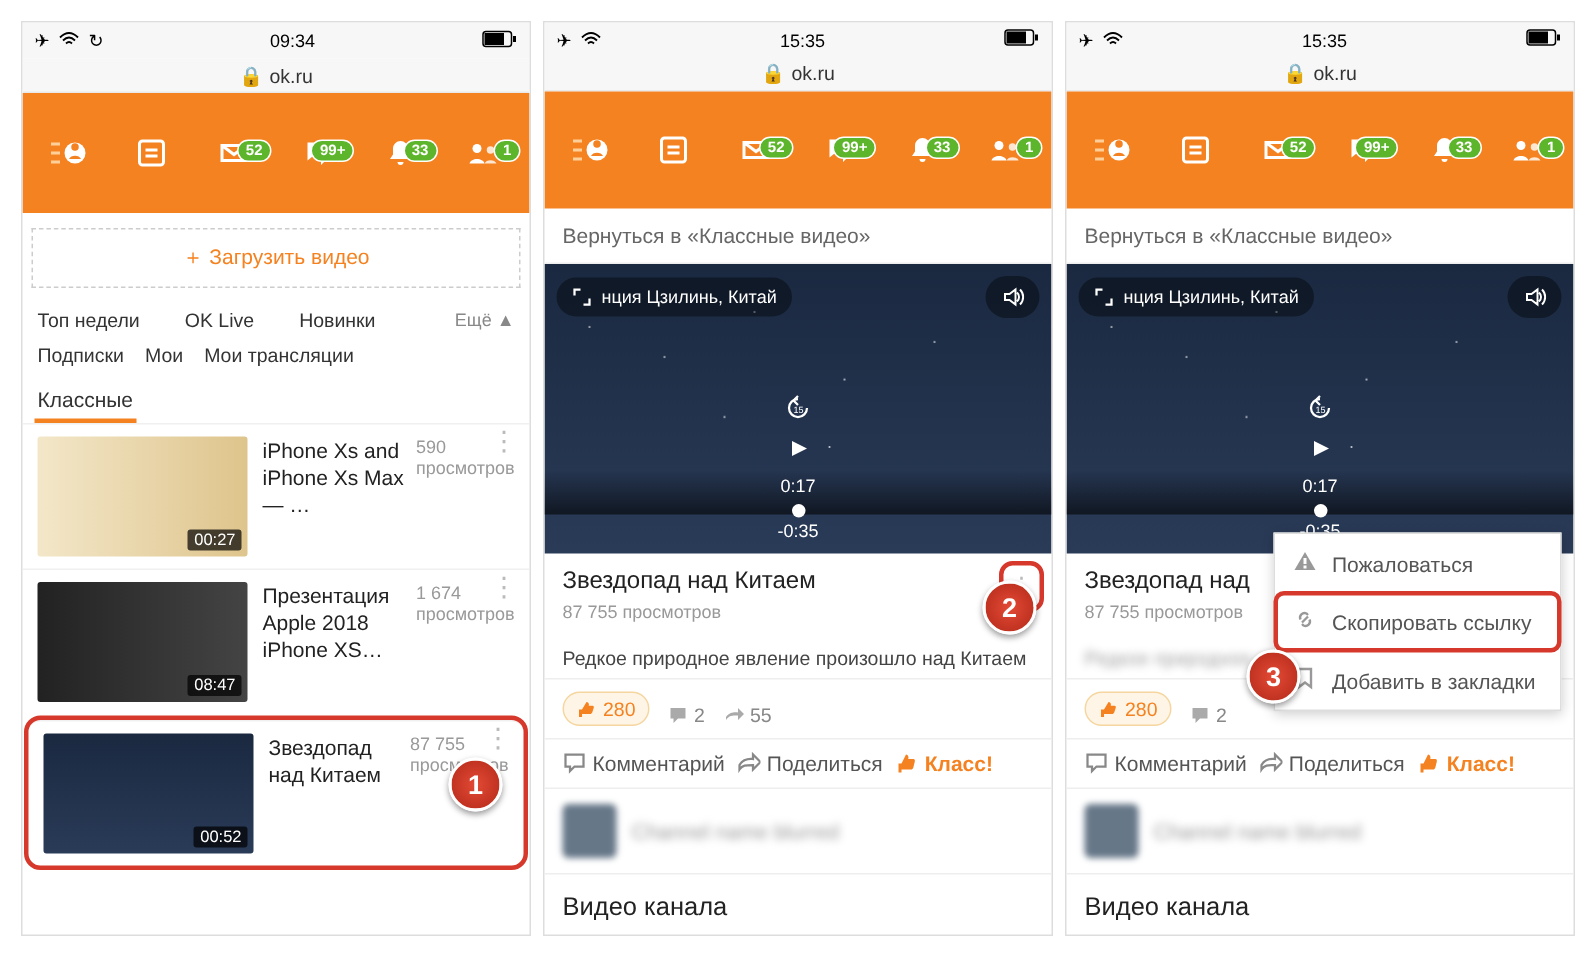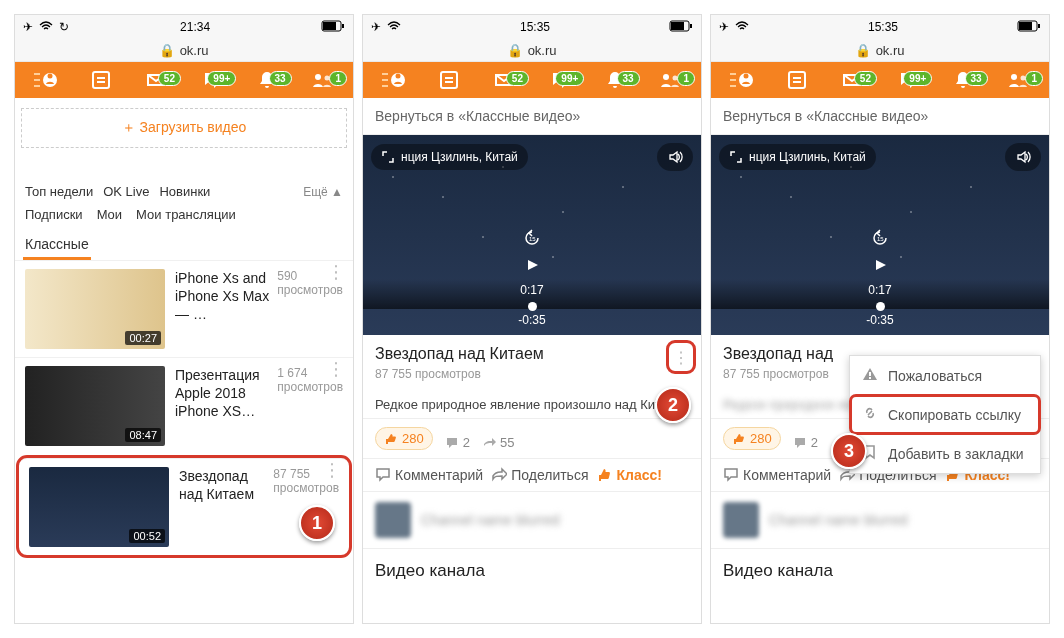--- a/index.html
+++ b/index.html
@@ -35,44 +35,44 @@
 .status-left { display: flex; gap: 6px; align-items: center; }
 .status-right { display: flex; gap: 4px; align-items: center; }
 .url-bar {
   height: 22px;
   display: flex; align-items: center; justify-content: center;
   gap: 4px; font-size: 13px; color: #333;
   background: #f7f7f7; border-bottom: 1px solid #e9e9e9;
 }
 .nav-bar {
   background: #f58220;
-  height: 36px;
+  height: 56px;
   display: flex;
   align-items: center;
-  padding: 0 4px;
+  padding: 12px 4px;
   gap: 2px;
 }
 .nav-item {
   flex: 1; display: flex; align-items: center; justify-content: center;
   position: relative; color: #fff;
 }
 .badge {
   position: absolute; top: 2px; right: 2px;
   background: #5db52b; color: #fff;
   border-radius: 10px; font-size: 10px;
   padding: 1px 5px; font-weight: bold;
   border: 1px solid #fff;
 }
 .backlink { padding: 10px 12px; font-size: 14px; color: #666; border-bottom: 1px solid #eee; }
 .upload-box {
   margin: 10px 6px 6px; border: 1px dashed #ccc;
   padding: 10px; text-align: center; color: #f58220;
   font-size: 14px; font-weight: 500;
 }
-.tabs { display: flex; padding: 8px 10px 0; gap: 10px; font-size: 13px; color: #333; flex-wrap: wrap; align-items: flex-end; margin-top: 22px; }
+.tabs { display: flex; padding: 8px 10px 0; gap: 30px; font-size: 13px; color: #333; flex-wrap: wrap; align-items: flex-start; }
 .tabs .more { margin-left: auto; color: #888; font-size: 12px; }
 .tabs2 { display: flex; padding: 8px 10px 4px; gap: 14px; font-size: 13px; color: #333; }
 .tabs3 { display: flex; padding: 10px 10px 0; font-size: 14px; color: #333; }
 .tab-active { color: #333; position: relative; padding-bottom: 8px; }
 .tab-active::after { content:''; position:absolute; left:-2px; right:-2px; bottom:0; height:3px; background:#f58220; }
 .video-item { display: flex; padding: 8px 10px; gap: 10px; align-items: flex-start; border-top: 1px solid #f0f0f0; position: relative; }
 .thumb { width: 140px; height: 80px; background: #999; position: relative; border-radius: 2px; flex-shrink:0; }
 .duration { position:absolute; right:4px; bottom:4px; background: rgba(0,0,0,0.7); color:#fff; font-size:11px; padding:1px 4px; border-radius:2px; }
 .vinfo { flex: 1; display: flex; flex-direction: row; gap: 4px; }
 .vtitle { font-size: 14px; color: #222; line-height: 1.3; }
@@ -136,21 +136,21 @@
   <div class="status-bar">
     <div class="status-left">
       <span>✈</span>
       <span>
         <svg width="14" height="10">
             <path d="M1 4 Q7 -2 13 4 M3 6 Q7 2 11 6 M5 8 Q7 6 9 8" stroke="#000" fill="none" stroke-width="1.2"></path>
           </svg>
       </span>
       <span>↻</span>
     </div>
-    <span>21:34</span>
+    <span>09:34</span>
     <div class="status-right">
       <span>
         <svg width="24" height="12">
             <rect x="1" y="1" width="19" height="10" rx="2" fill="none" stroke="#000"></rect>
             <rect x="2" y="2" width="13" height="8" fill="#000"></rect>
             <rect x="21" y="4" width="2" height="4" fill="#000"></rect>
           </svg>
       </span>
     </div>
   </div>

